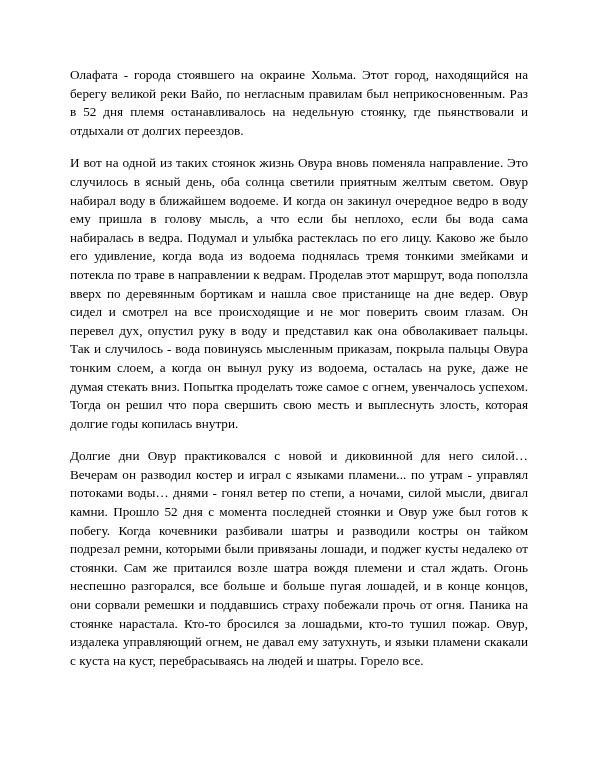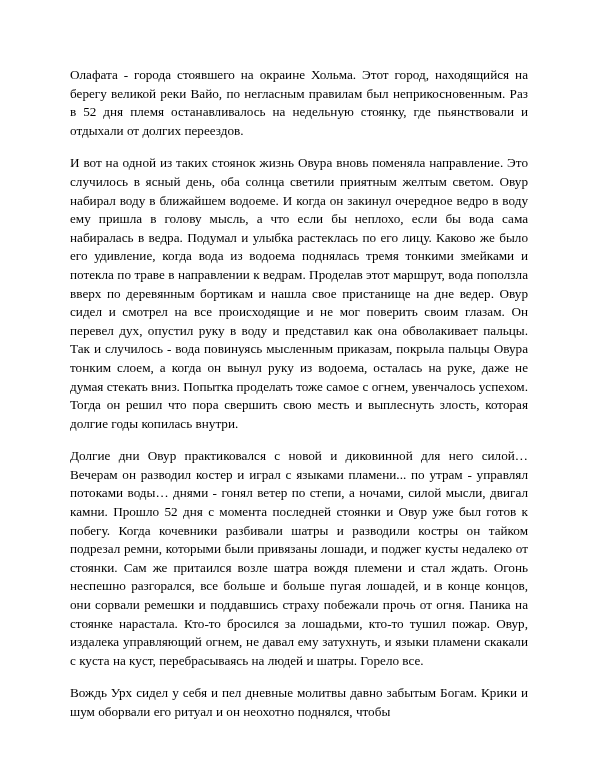--- a/index.html
+++ b/index.html
@@ -38,15 +38,14 @@
   }
 </style>
 </head>
 <body>
 
 <div class="page">
   <div class="doc-body">
     <p class="para">Олафата - города стоявшего на окраине Хольма. Этот город, находящийся на берегу великой реки Вайо, по негласным правилам был неприкосновенным. Раз в 52 дня племя останавливалось на недельную стоянку, где пьянствовали и отдыхали от долгих переездов.</p>
     <p class="para">И вот на одной из таких стоянок жизнь Овура вновь поменяла направление. Это случилось в ясный день, оба солнца светили приятным желтым светом. Овур набирал воду в ближайшем водоеме. И когда он закинул очередное ведро в воду ему пришла в голову мысль, а что если бы неплохо, если бы вода сама набиралась в ведра. Подумал и улыбка растеклась по его лицу. Каково же было его удивление, когда вода из водоема поднялась тремя тонкими змейками и потекла по траве в направлении к ведрам. Проделав этот маршрут, вода поползла вверх по деревянным бортикам и нашла свое пристанище на дне ведер. Овур сидел и смотрел на все происходящие и не мог поверить своим глазам. Он перевел дух, опустил руку в воду и представил как она обволакивает пальцы. Так и случилось - вода повинуясь мысленным приказам, покрыла пальцы Овура тонким слоем, а когда он вынул руку из водоема, осталась на руке, даже не думая стекать вниз. Попытка проделать тоже самое с огнем, увенчалось успехом. Тогда он решил что пора свершить свою месть и выплеснуть злость, которая долгие годы копилась внутри.</p>
     <p class="para">Долгие дни Овур практиковался с новой и диковинной для него силой… Вечерам он разводил костер и играл с языками пламени... по утрам - управлял потоками воды… днями - гонял ветер по степи, а ночами, силой мысли, двигал камни. Прошло 52 дня с момента последней стоянки и  Овур уже был готов к побегу. Когда кочевники разбивали шатры и разводили костры он тайком подрезал ремни, которыми были привязаны лошади, и поджег кусты недалеко от стоянки. Сам же притаился возле шатра вождя племени и стал ждать. Огонь неспешно разгорался, все больше и больше пугая лошадей, и в конце концов, они сорвали ремешки и поддавшись страху побежали прочь от огня. Паника на стоянке нарастала. Кто-то бросился за лошадьми, кто-то тушил пожар.  Овур, издалека управляющий огнем, не давал ему затухнуть, и языки пламени скакали с куста на куст, перебрасываясь на людей и шатры. Горело все.</p>
-    <p class="para">Вождь Урх сидел у себя и пел дневные молитвы давно забытым Богам. Крики и шум оборвали его ритуал и он неохотно поднялся, чтобы</p>
   </div>
 </div>
 
 </body></html>

